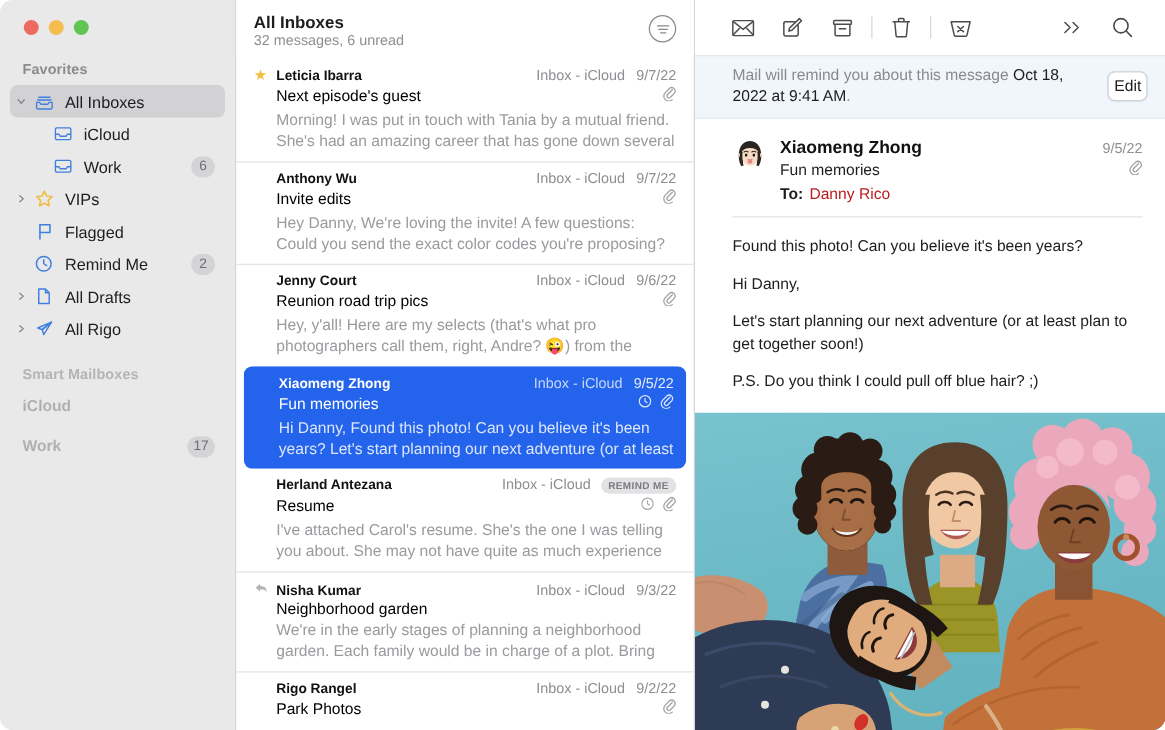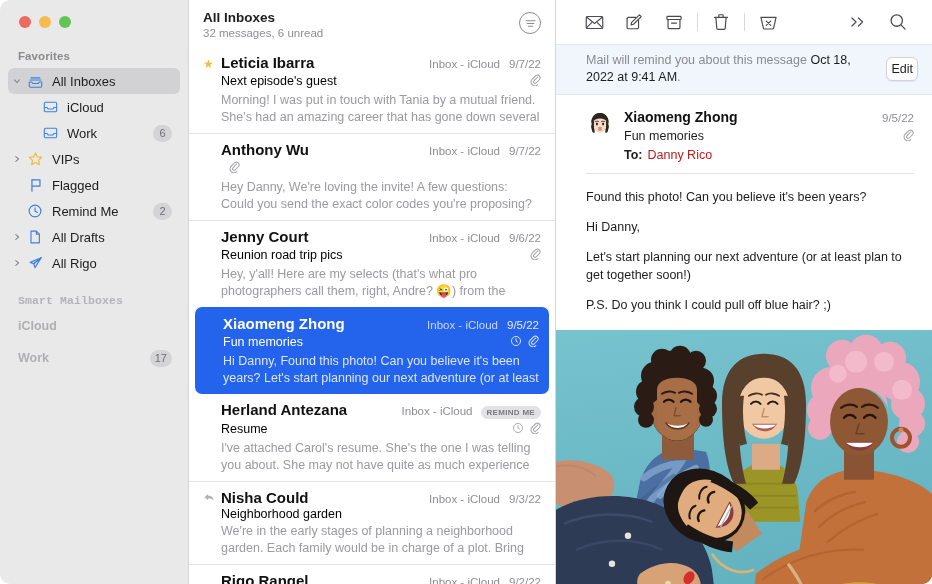--- a/index.html
+++ b/index.html
@@ -39,21 +39,21 @@
   .tl.y { background: #f5bd4f; }
   .tl.g { background: #61c554; }
 
   .sb-section {
     font-size: 11.5px;
     color: #8b8b8f;
     font-weight: 700;
     padding: 10px 0 6px 18px;
     letter-spacing: 0.1px;
   }
-  .sb-section.dim { color: #b4b4b8; font-weight: 700; font-family: Liberation Mono, monospace; }
+  .sb-section.dim { color: #b4b4b8; font-weight: 700; }
 
   .sb-item {
     display: flex;
     align-items: center;
     height: 26px;
     margin: 0 8px;
     padding: 0 8px 0 2px;
     border-radius: 6px;
     font-size: 13px;
     color: #1d1d1f;
@@ -138,21 +138,21 @@
   .row-top { display: flex; align-items: baseline; }
   .row-flag {
     width: 16px; flex: 0 0 16px;
     font-size: 12px; line-height: 1;
     color: #f4bd3d;
     margin-right: 2px;
   }
   .row-flag.reply { color: #b0b0b4; font-size: 11px; }
   .row-sender {
     flex: 1;
-    font-size: 15px;
+    font-size: 11px;
     font-weight: bold;
     color: #111;
     white-space: nowrap; overflow: hidden; text-overflow: ellipsis;
   }
   .row.selected .row-sender { color: #fff; }
   .row-mbox { font-size: 11.5px; color: #8e8e93; margin-left: 8px; white-space: nowrap; }
   .row.selected .row-mbox { color: #c7d7fb; }
   .row-date { font-size: 11.5px; color: #8e8e93; margin-left: 9px; white-space: nowrap; }
   .row.selected .row-date { color: #e3ebfd; }
   .pill {
@@ -441,20 +441,21 @@
       </div>
 
       <div class="row">
         <div class="row-top">
           <div class="row-flag"></div>
           <div class="row-sender">Anthony Wu</div>
           <div class="row-mbox">Inbox - iCloud</div>
           <div class="row-date">9/7/22</div>
         </div>
         <div class="row-sub-line row-indent">
+          <div class="row-subject">Invite edits</div>
           <div class="row-icons">
             <span>
               <svg width="11" height="13" viewBox="0 0 12 14">
                   <path d="M8.6 4 L4.3 8.4 a1.7 1.7 0 0 0 2.4 2.4 L10.4 7 a3 3 0 0 0-4.2-4.2 L2.4 6.6 a4.3 4.3 0 0 0 6.1 6.1" fill="none" stroke="#a0a0a5" stroke-width="1.1" stroke-linecap="round"></path>
                 </svg>
             </span>
           </div>
         </div>
         <div class="row-preview row-indent">Hey Danny, We're loving the invite! A few questions: Could you send the exact color codes you're proposing? We'd like to see…</div>
       </div>
@@ -531,21 +532,21 @@
         <div class="row-preview row-indent">I've attached Carol's resume. She's the one I was telling you about. She may not have quite as much experience as you're lo…</div>
       </div>
 
       <div class="row">
         <div class="row-top">
           <div class="row-flag reply">
             <svg width="12" height="11" viewBox="0 0 13 12">
                 <path d="M5.5 2.2 L1.6 5.6 L5.5 9 L5.5 7 C8.5 7 10.4 7.6 11.4 9.4 C11.2 6 9.6 4.3 5.5 4.2 Z" fill="#b2b2b7"></path>
               </svg>
           </div>
-          <div class="row-sender">Nisha Could</div>
+          <div class="row-sender">Nisha Kumar</div>
           <div class="row-mbox">Inbox - iCloud</div>
           <div class="row-date">9/3/22</div>
         </div>
         <div class="row-sub-line row-indent">
           <div class="row-subject">Neighborhood garden</div>
         </div>
         <div class="row-preview row-indent">We're in the early stages of planning a neighborhood garden. Each family would be in charge of a plot. Bring your own wateri…</div>
       </div>
 
       <div class="row">

